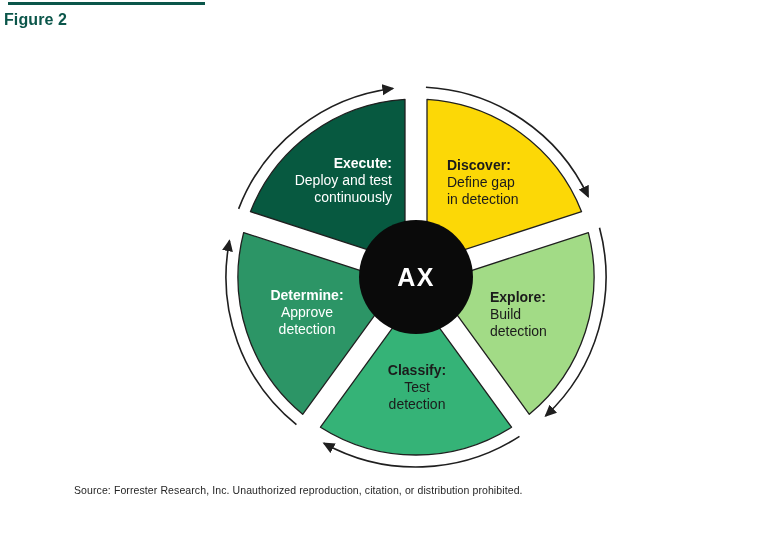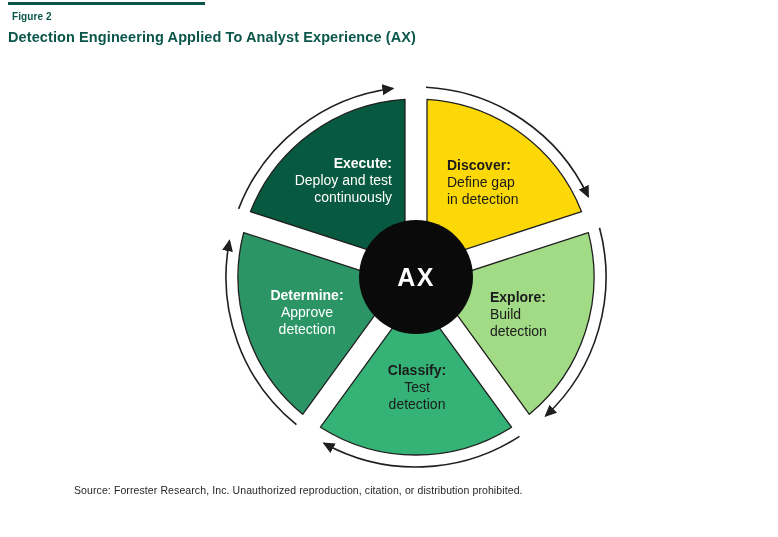--- a/index.html
+++ b/index.html
@@ -11,22 +11,22 @@
     font-family: "Liberation Sans", sans-serif;
     overflow: hidden;
   }
   .accent-rule {
     position: absolute;
     left: 8px; top: 2px;
     width: 197px; height: 3px;
   }
   .figure-label {
     position: absolute;
-    left: 12px; top: 11px;
-    font-size: 10px;
+    left: 4px; top: 11px;
+    font-size: 16px;
     font-weight: 700;
     letter-spacing: .1px;
   }
   .figure-title {
     position: absolute;
     left: 8px; top: 29px;
     font-size: 14.5px;
     font-weight: 700;
     letter-spacing: .1px;
     margin: 0;
@@ -47,21 +47,20 @@
 </style>
 </head>
 <body>
 
 <div class="canvas">
 
   <div class="accent-rule" style="background-color: rgb(11, 86, 74);"></div>
 
   <div class="figure-label" style="color: rgb(11, 86, 74);">Figure 2</div>
 
-  <h1 class="figure-title" style="color: rgb(11, 86, 74);">Detection Engineering Applied To Analyst Experience (AX)</h1>
 
   <svg class="wheel-svg" viewBox="-210 -210 420 420" xmlns="http://www.w3.org/2000/svg">
       <defs>
         <marker id="arrowhead" orient="auto" markerUnits="userSpaceOnUse" markerWidth="16" markerHeight="14" refX="10.5" refY="5.5">
           <path d="M0,0 L12,5.5 L0,11 Z" fill="#1F1F1F"></path>
         </marker>
       </defs>
       <path d="M 11.00 -15.14 L 165.57 -65.36 A 178 178 0 0 0 11.00 -177.66 Z" fill="#FCD806" stroke="#1F1F1F" stroke-width="1.3" stroke-linejoin="round"></path>
       <path d="M 9.94 -189.74 A 190 190 0 0 1 172.20 -80.30" fill="none" stroke="#1F1F1F" stroke-width="1.6" marker-end="url(#arrowhead)"></path>
       <text x="31" y="-107" text-anchor="start" fill="#1B1B1B" font-size="14" font-weight="700">Discover:</text>

